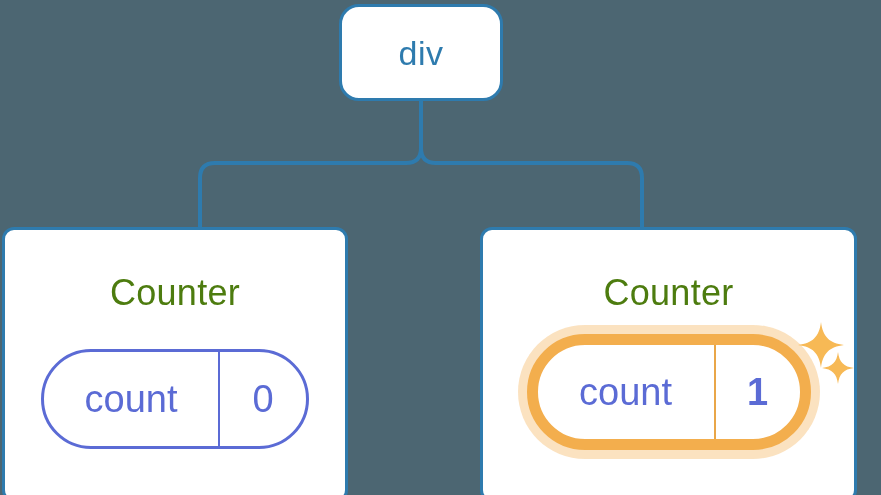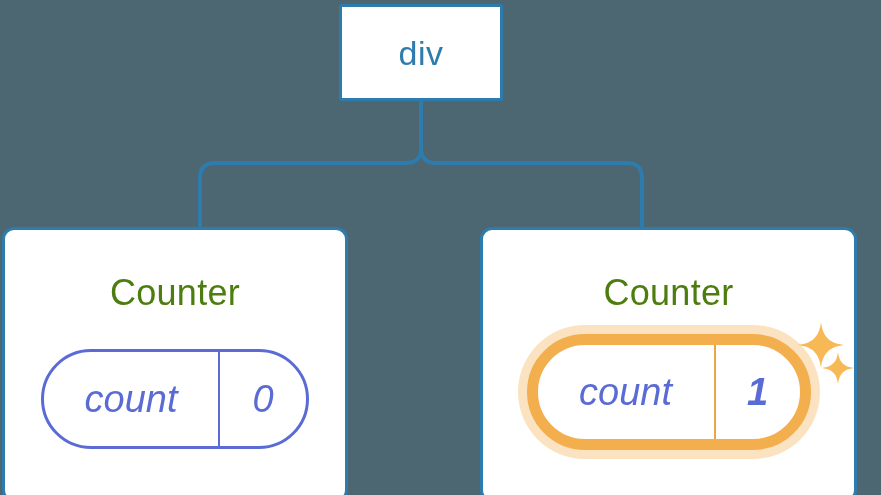--- a/index.html
+++ b/index.html
@@ -35,21 +35,21 @@
   
   #root-node {
     position: absolute;
     left: 339px;
     top: 4px;
     width: 164px;
     height: 97px;
     box-sizing: border-box;
     background: #ffffff;
     border: 3px solid #2e7bae;
-    border-radius: 2px;
+    border-radius: 20px;
     display: flex;
     align-items: center;
     justify-content: center;
   }
   #root-node .node-label {
     font-size: 34px;
     color: #2e7bae;
     letter-spacing: 0.5px;
     line-height: 1;
   }
@@ -86,21 +86,20 @@
     color: #4d7c0f;
     line-height: 1;
     letter-spacing: 0.3px;
   }
 
   
   .pill-wrap {
     position: absolute;
     left: 50%;
     transform: translateX(-50%);
-    font-style: italic;
   }
   #pill-wrap-left { top: 119px; }
   #pill-wrap-right { top: 104px; }
 
   .pill {
     position: relative;
     box-sizing: border-box;
     display: flex;
     align-items: stretch;
     background: #ffffff;

